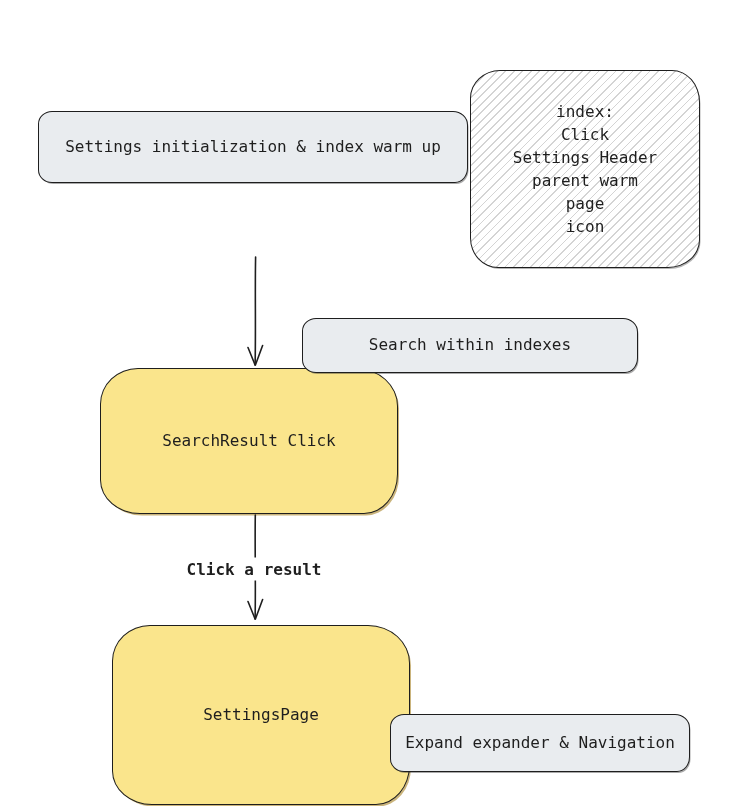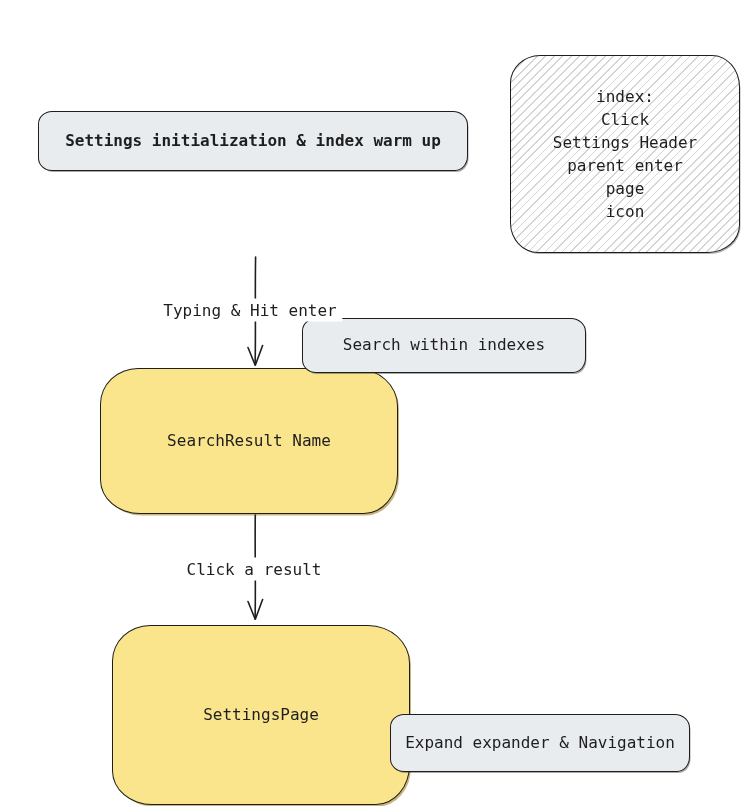--- a/index.html
+++ b/index.html
@@ -45,25 +45,25 @@
         transparent 6px),
       #ffffff;
     box-shadow: 1.5px 2px 0 -1px rgba(40,40,40,0.35);
   }
   
   .r-small  { border-radius: 14px 15px 13px 14px / 13px 14px 15px 13px; }
   .r-big    { border-radius: 38px 42px 34px 40px / 36px 38px 40px 34px; }
   .r-index  { border-radius: 30px 28px 32px 28px / 28px 32px 28px 30px; }
 
   
-  .n-index        { left: 470px; top: 55px;  width: 230px; height: 198px; margin-left: 40px; }
-  .n-settings-init{ left: 38px;  top: 111px; width: 430px; height: 60px; font-weight: bold;  }
+  .n-index        { left: 470px; top: 70px;  width: 230px; height: 198px; }
+  .n-settings-init{ left: 38px;  top: 111px; width: 430px; height: 72px;  }
   .n-search-box   { left: 192px; top: 212px; width: 138px; height: 44px;  }
   .n-search-result{ left: 100px; top: 368px; width: 298px; height: 146px; }
-  .n-search-within{ left: 302px; top: 318px; width: 284px; height: 55px;  }
+  .n-search-within{ left: 302px; top: 318px; width: 336px; height: 55px;  }
   .n-settings-page{ left: 112px; top: 625px; width: 298px; height: 180px; }
   .n-expand-nav   { left: 390px; top: 714px; width: 300px; height: 58px;  }
 
   .index-lines {
     display: flex;
     flex-direction: column;
     align-items: center;
   }
   .index-lines div {
     line-height: 23px;
@@ -86,45 +86,45 @@
 
   .edge-label {
     position: absolute;
     transform: translate(-50%, -50%);
     background: var(--canvas, #ffffff);
     padding: 2px 6px;
     font-size: 16px;
     white-space: nowrap;
   }
   .l-typing { left: 250px; top: 310px; }
-  .l-click  { left: 254px; top: 569px; }
+  .l-click  { left: 254px; top: 569px; font-weight: bold; }
 </style>
 </head>
 <body>
 
 <div class="canvas">
 
   <div class="node hatch r-index n-index">
     <div class="index-lines">
       <div>index:</div>
       <div>Click</div>
       <div>Settings Header</div>
-      <div>parent enter</div>
+      <div>parent warm</div>
       <div>page</div>
       <div>icon</div>
     </div>
   </div>
 
   <div class="node gray r-small n-settings-init">
     <span>Settings initialization &amp; index warm up</span>
   </div>
 
 
   <div class="node yellow r-big n-search-result">
-    <span>SearchResult Name</span>
+    <span>SearchResult Click</span>
   </div>
 
   <div class="node gray r-small n-search-within">
     <span>Search within indexes</span>
   </div>
 
   <div class="node yellow r-big n-settings-page">
     <span>SettingsPage</span>
   </div>
 
@@ -135,16 +135,15 @@
   <svg class="arrow a1" viewBox="0 0 30 112" aria-hidden="true">
     <path d="M15.6,1 C14.9,35 15.9,75 15.1,109"></path>
     <path d="M8,91.5 L15.1,109 M22.6,89.5 L15.4,109"></path>
   </svg>
 
   <svg class="arrow a2" viewBox="0 0 30 108" aria-hidden="true">
     <path d="M15.3,1 C14.8,32 15.8,72 15.1,105"></path>
     <path d="M8,87.5 L15.1,105 M22.6,85.5 L15.4,105"></path>
   </svg>
 
-  <div class="edge-label l-typing">Typing &amp; Hit enter</div>
   <div class="edge-label l-click">Click a result</div>
 
 </div>
 
 </body></html>

